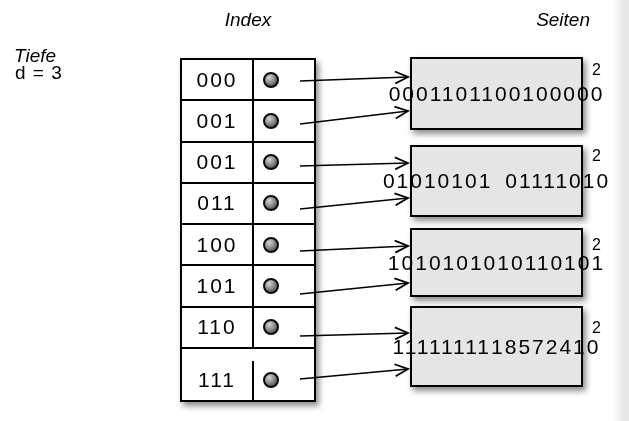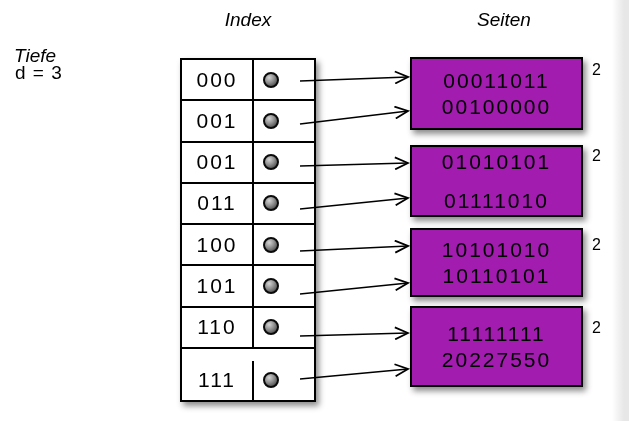--- a/index.html
+++ b/index.html
@@ -15,21 +15,21 @@
     position:absolute; top:0; left:612px; width:17px; height:421px;
     background:linear-gradient(to right, #ffffff, #e7e7e7 70%);
   }
   .hdr {
     position:absolute;
     font-size:19px; font-style:italic; font-weight:normal;
     white-space:nowrap;
   }
   .hdr-tiefe { left:14px; top:9px;margin-top:36px; }
   .hdr-index { left:180px; top:9px; width:136px; text-align:center; }
-  .hdr-seiten { left:418px; top:9px; width:172px; text-align:center; }
+  .hdr-seiten { left:418px; top:9px; width:172px; text-align:right; }
   .depth-value {
     position:absolute; left:15px; top:62px;
     font-size:19px; white-space:nowrap; letter-spacing:1px;
   }
   
   .itable {
     position:absolute; left:180px; top:58px; width:136px; height:344px;
     box-sizing:border-box;
     border:2px solid #000; background:#fff;
     box-shadow:3px 4px 6px rgba(0,0,0,0.45);
@@ -47,23 +47,23 @@
     width:16px; height:16px; margin-left:9px;
     border-radius:50%;
     border:2px solid #0a0a0a;
     box-sizing:border-box;
     background:radial-gradient(circle at 35% 30%, #d4d4d4 0%, #8e8e8e 45%, #2f2f2f 100%);
   }
   
   .page {
     position:absolute; left:410px; width:173px;
     box-sizing:border-box;
-    border:2px solid #000; background:#a21caf;
+    border:2px solid #000; background:#e5e5e5;
     box-shadow:3px 4px 6px rgba(0,0,0,0.45);
-    display:flex; flex-direction:column; align-items:center; justify-content:center;
+    display:flex; flex-direction:row; align-items:center; justify-content:center;
     font-size:21px; line-height:26px; letter-spacing:2px;
   }
   .page-1 { top:57px;  height:73px; }
   .page-2 { top:145px; height:72px;gap:13px; }
   .page-3 { top:228px; height:69px; }
   .page-4 { top:306px; height:81px; }
   .ldepth {
     position:absolute; left:592px; width:22px;
     font-size:16px; line-height:20px;
   }
@@ -140,21 +140,21 @@
   <div class="page page-2">
     <div>01010101</div>
     <div>01111010</div>
   </div>
   <div class="page page-3">
     <div>10101010</div>
     <div>10110101</div>
   </div>
   <div class="page page-4">
     <div>11111111</div>
-    <div>20227550</div>
+    <div>18572410</div>
   </div>
 
   <div class="ldepth ld-1">2</div>
   <div class="ldepth ld-2">2</div>
   <div class="ldepth ld-3">2</div>
   <div class="ldepth ld-4">2</div>
 
   <svg class="arrows" width="629" height="421" viewBox="0 0 629 421">
     <defs>
       <marker id="ah" markerUnits="userSpaceOnUse" markerWidth="16" markerHeight="14" refX="14" refY="7" orient="auto">

